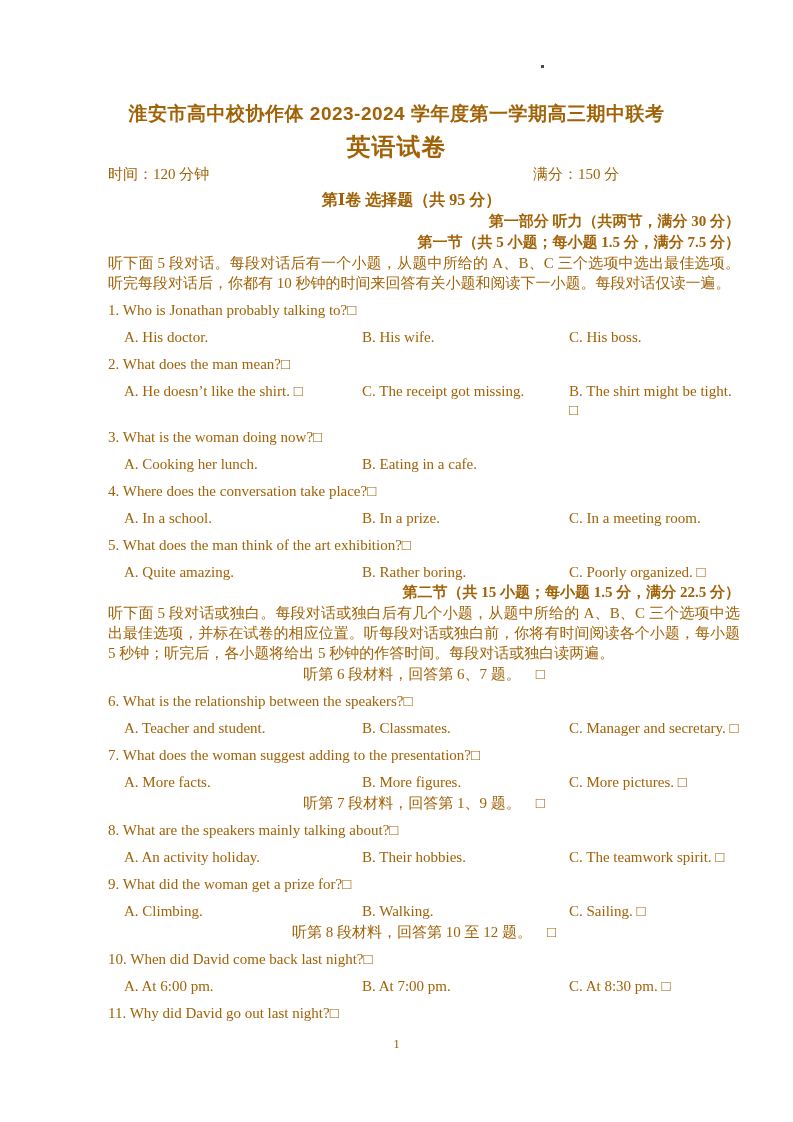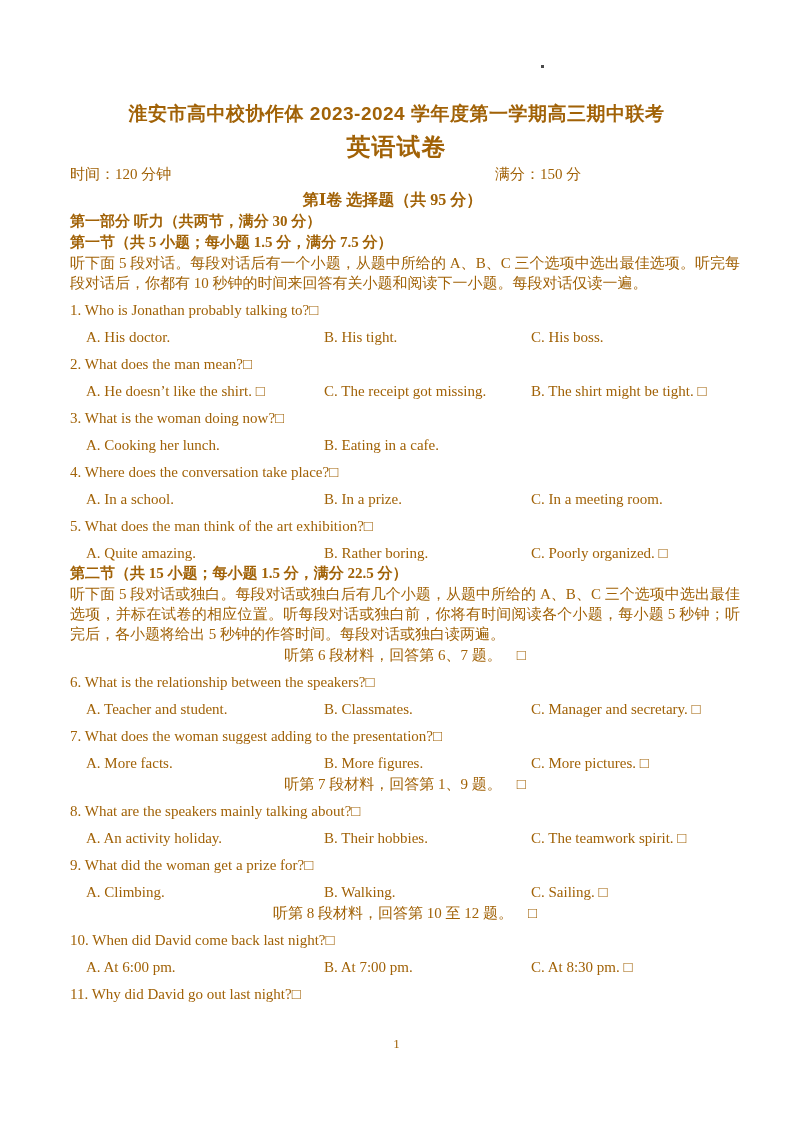--- a/index.html
+++ b/index.html
@@ -31,36 +31,36 @@
     letter-spacing: 0.5px;
   }
   .subtitle {
     margin: 7px 0 0 0;
     font-size: 24px;
     font-weight: bold;
     line-height: 26px;
     font-family: "Liberation Sans", "DejaVu Sans", sans-serif;
     letter-spacing: 1px;
   }
-  .body { padding: 0 53px 0 70px; }
+  .body { padding: 0 53px 0 108px; }
   .meta-row {
     position: relative;
     margin-top: 4px;
     font-size: 15px;
     line-height: 20px;
   }
   .meta-score { position: absolute; left: 425px; top: 0; }
   .volume-heading {
     margin: 5px -53px 0 -78px;
     text-align: center;
     font-weight: bold;
     font-size: 16px;
     line-height: 22px;
   }
-  .h-bold { font-weight: bold; font-size: 15px; line-height: 21px; }
+  .h-bold { font-weight: bold; font-size: 15px; line-height: 21px; text-align: right; }
   .para {
     margin: 0;
     font-size: 15px;
     line-height: 20px;
     text-align: justify;
   }
   .q-text { font-size: 15px; line-height: 19px; margin-top: 8px; }
   .opts {
     display: grid;
     grid-template-columns: 238px 207px 1fr;
@@ -98,21 +98,21 @@
     </div>
 
     <div class="volume-heading">第Ⅰ卷 选择题（共 95 分）</div>
     <div class="h-bold">第一部分 听力（共两节，满分 30 分）</div>
     <div class="h-bold">第一节（共 5 小题；每小题 1.5 分，满分 7.5 分）</div>
     <p class="para">听下面 5 段对话。每段对话后有一个小题，从题中所给的 A、B、C 三个选项中选出最佳选项。听完每段对话后，你都有 10 秒钟的时间来回答有关小题和阅读下一小题。每段对话仅读一遍。</p>
 
     <div class="q-text">1. Who is Jonathan probably talking to?□</div>
     <div class="opts">
       <span>A. His doctor.</span>
-      <span>B. His tight.</span>
+      <span>B. His wife.</span>
       <span>C. His boss.</span>
     </div>
 
     <div class="q-text">2. What does the man mean?□</div>
     <div class="opts">
       <span>A. He doesn’t like the shirt. □</span>
       <span>C. The receipt got missing.</span>
       <span>B. The shirt might be tight. □</span>
     </div>
 

